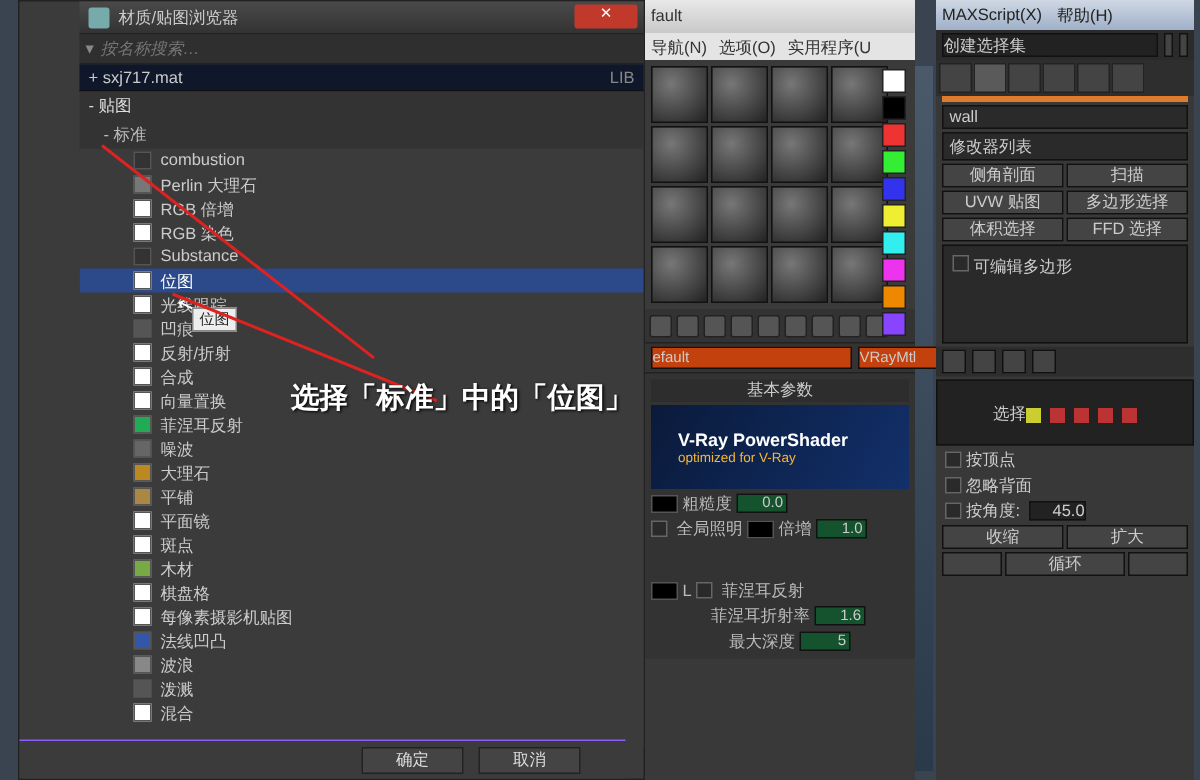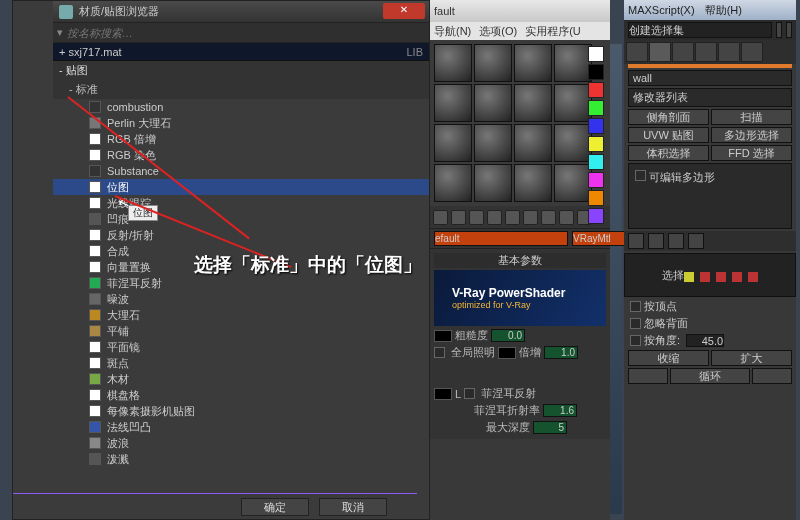--- a/index.html
+++ b/index.html
@@ -183,20 +183,24 @@
           <span>法线凹凸</span>
         </div>
         <div class="mb-item">
           <span class="sw" style="background: rgb(136, 136, 136);"></span>
           <span>波浪</span>
         </div>
         <div class="mb-item">
           <span class="sw" style="background: rgb(85, 85, 85);"></span>
           <span>泼溅</span>
         </div>
+        <div class="mb-item">
+          <span class="sw" style="background: rgb(255, 255, 255);"></span>
+          <span>混合</span>
+        </div>
       </div>
   </div>
   <div class="mb-footer">
     <div class="btn">确定</div>
     <div class="btn">取消</div>
   </div>
 </div>
 
 <div class="cursor-arrow">↖</div>
 <div class="tooltip">位图</div>

